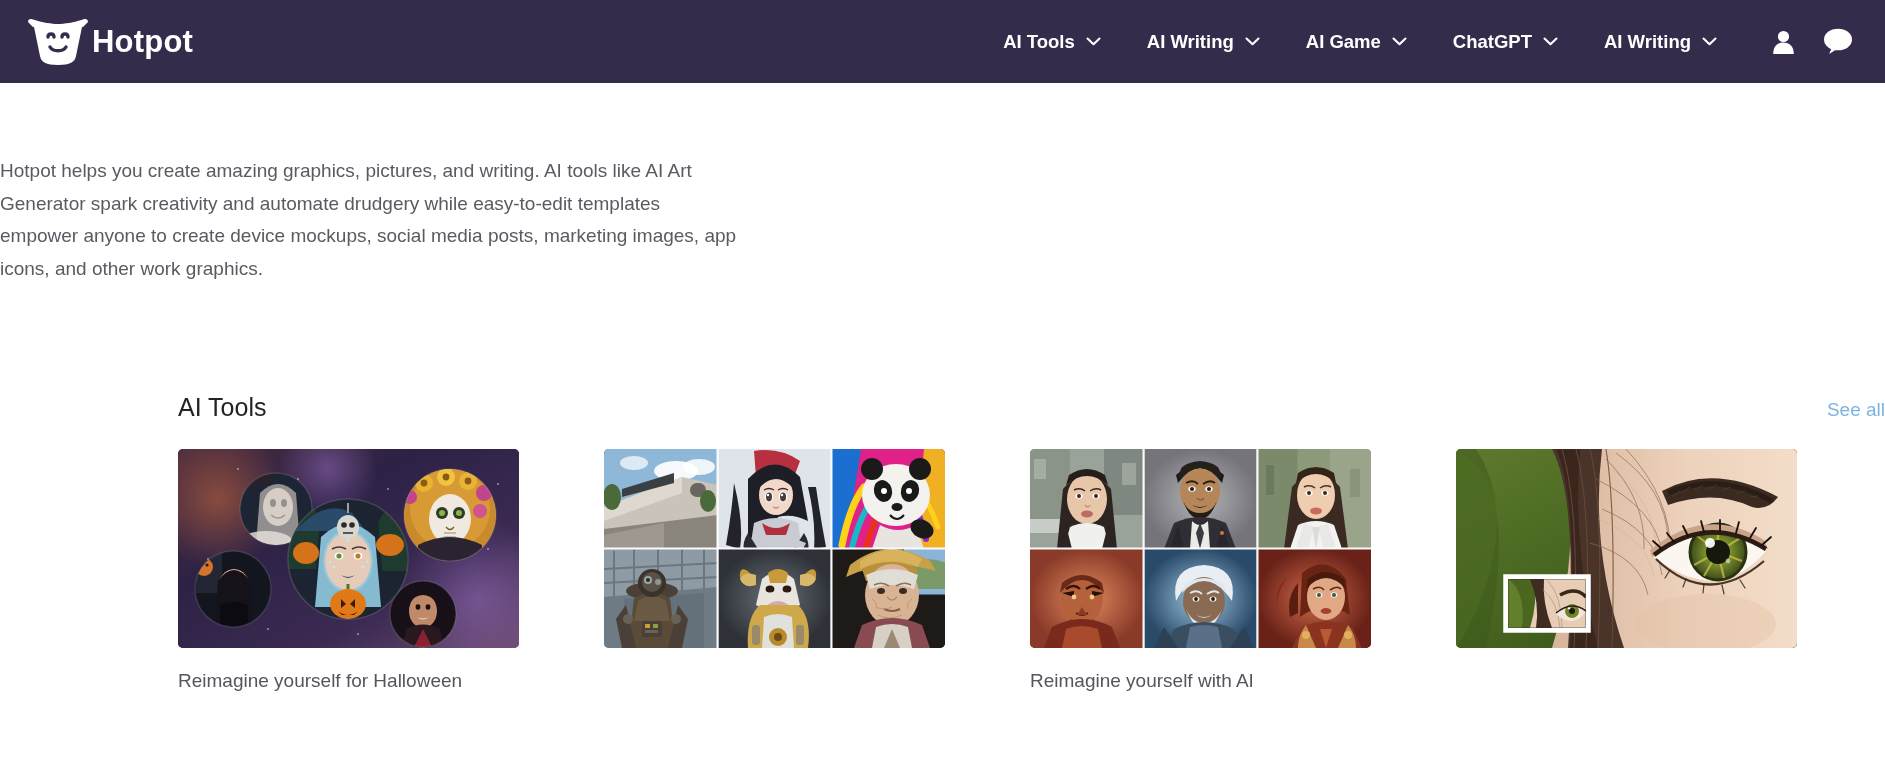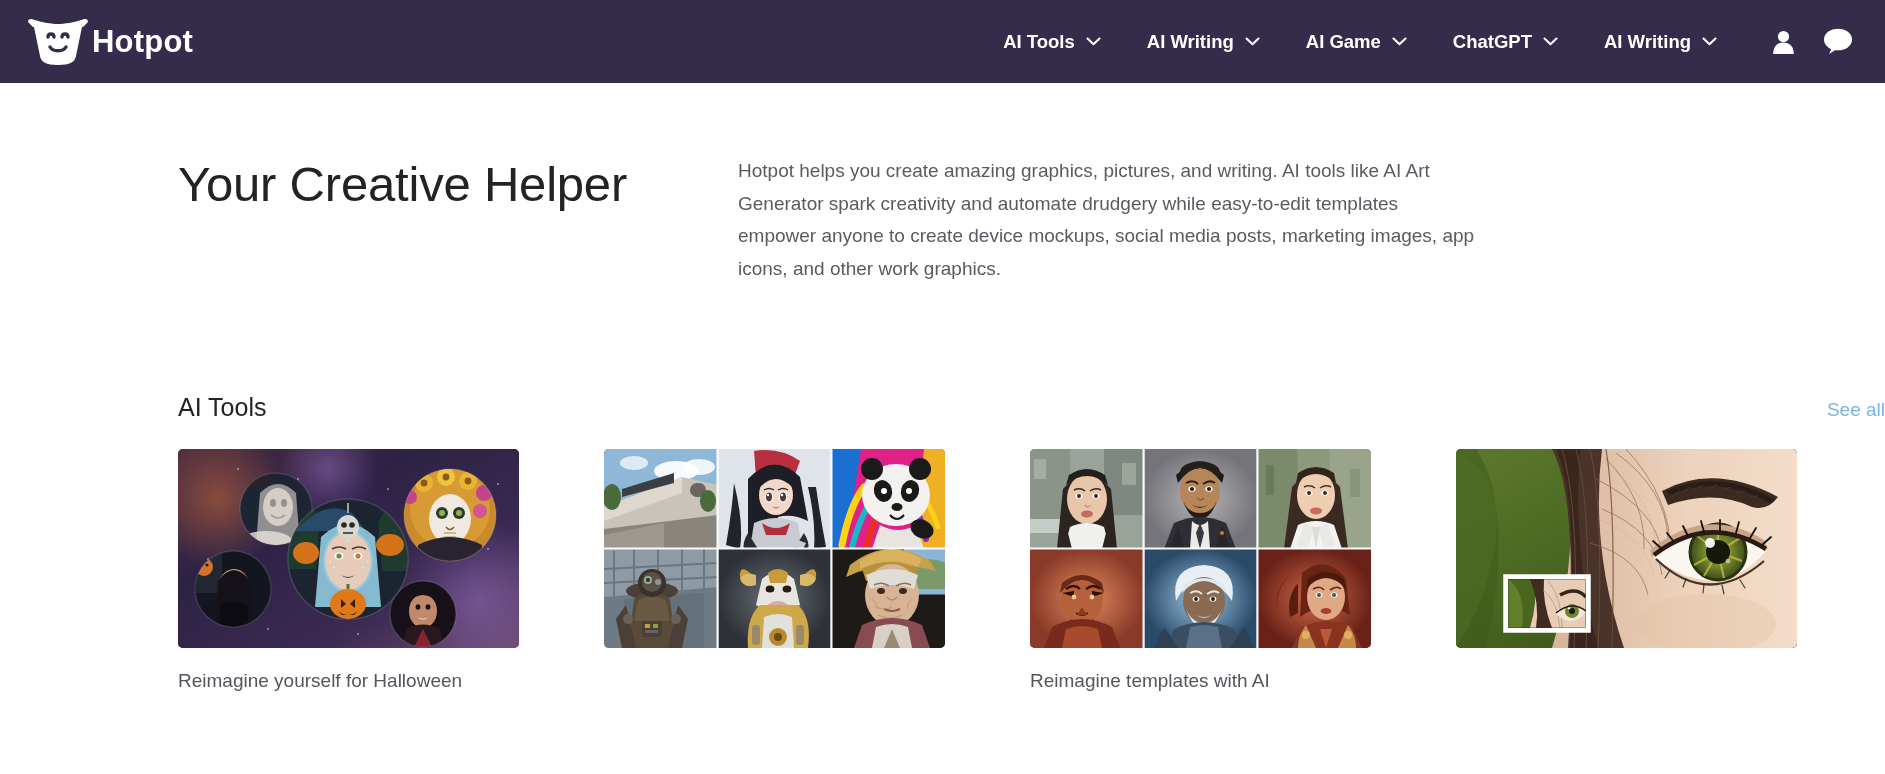--- a/index.html
+++ b/index.html
@@ -235,21 +235,20 @@
           <ellipse cx="15" cy="11.5" rx="14" ry="10.8" fill="#ffffff"></ellipse>
           <path d="M9 19 L6.2 26 L13.6 21.2 Z" fill="#ffffff"></path>
         </svg>
       </span>
     </div>
 
   </div>
 </div>
 
 <div class="hero">
-  <h1 class="hero-title">Your Creative Helper</h1>
   <p class="hero-desc">Hotpot helps you create amazing graphics, pictures, and writing. AI tools like AI Art Generator spark creativity and automate drudgery while easy-to-edit templates empower anyone to create device mockups, social media posts, marketing images, app icons, and other work graphics.</p>
 </div>
 
 <div class="section-head">
   <span class="section-title">AI Tools</span>
   <span class="see-all">See all</span>
 </div>
 
 <div class="cards">
 
@@ -734,21 +733,21 @@
           <path d="M318 176 q8 10 8 23 l-18 0 z" fill="#c8884a"></path>
           <circle cx="276" cy="186" r="4" fill="#e0b060"></circle>
           <circle cx="318" cy="186" r="4" fill="#e0b060"></circle>
           <path d="M290 180 l6 19 l6 -19 z" fill="#b85a38"></path>
         </g>
         <g stroke="#ffffff" stroke-width="2.2" opacity=".96">
           <path d="M113.6 0 L113.6 199 M227.4 0 L227.4 199 M0 99.5 L341 99.5"></path>
         </g>
       </svg>
     </div>
-    <div class="card-caption">Reimagine templates with AI</div>
+    <div class="card-caption">Reimagine yourself with AI</div>
   </div>
 
   <div class="card">
     <div class="card-thumb">
       <svg class="thumb-svg" viewBox="0 0 341 199" preserveAspectRatio="none">
         <defs>
           <linearGradient id="leafg" x1="0" y1="0" x2="1" y2="1">
             <stop offset="0%" stop-color="#5e7a2e"></stop>
               <stop offset="50%" stop-color="#46641f"></stop>
               <stop offset="100%" stop-color="#2e4414"></stop>

